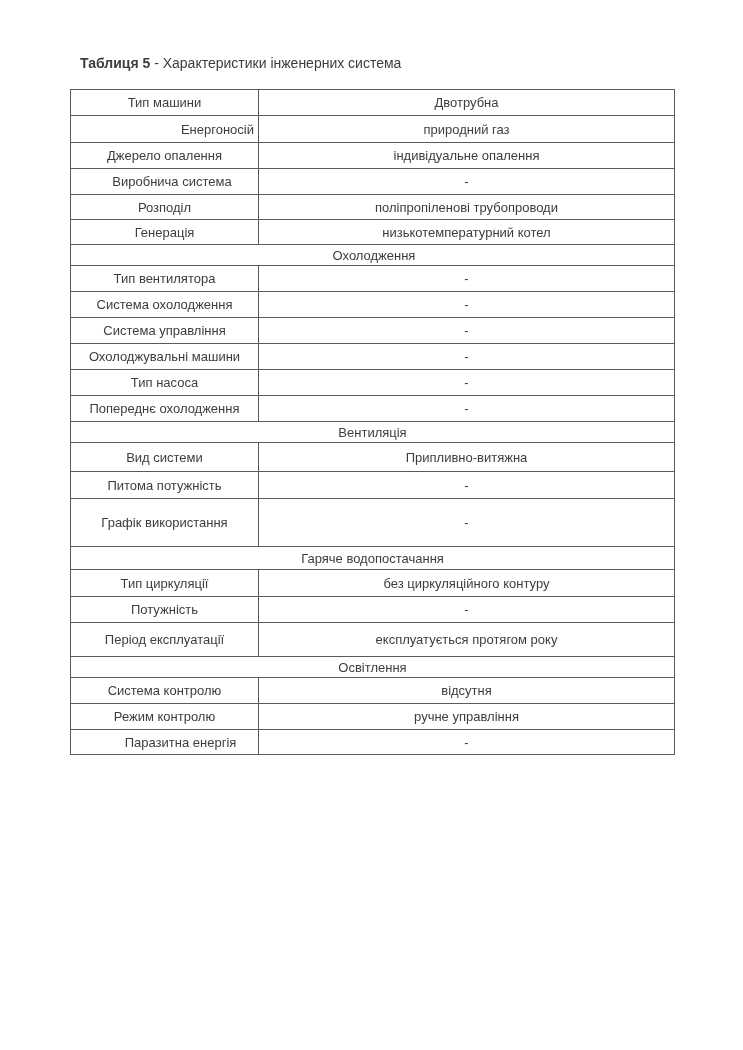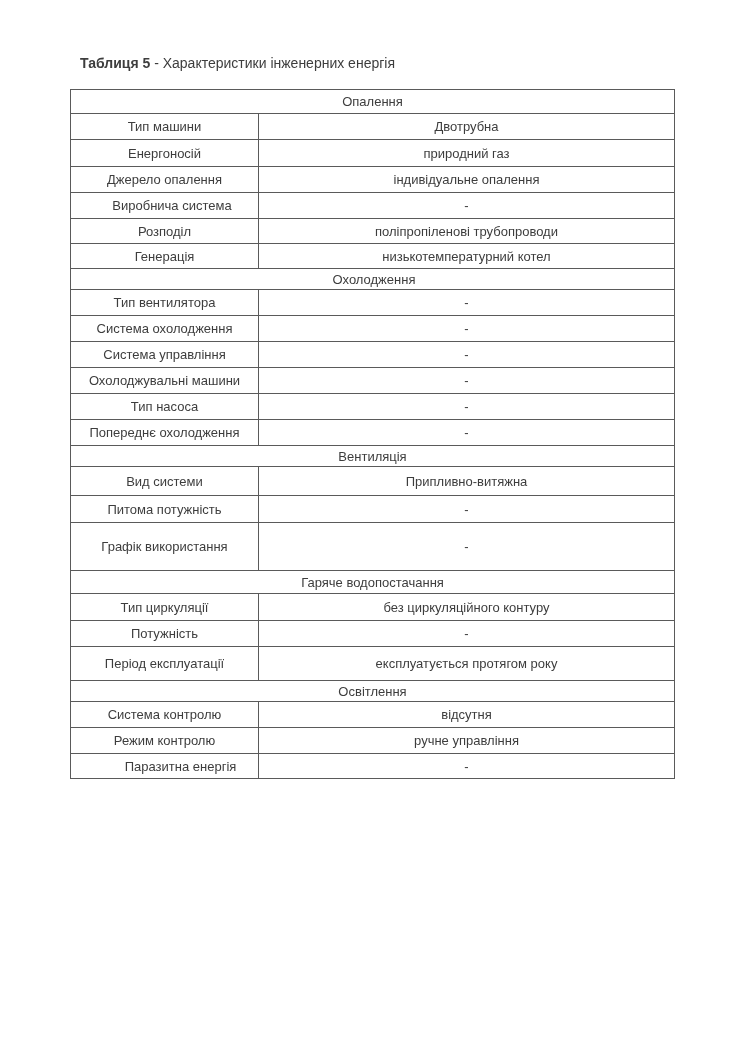--- a/index.html
+++ b/index.html
@@ -41,37 +41,34 @@
     padding: 0 4px;
     overflow: hidden;
   }
   td.section-cell {
     font-weight: normal;
   }
 </style>
 </head>
 <body>
 
-<div class="page-title"><span class="title-bold">Таблиця 5</span><span> - Характеристики інженерних енергія</span></div>
+<div class="page-title"><span class="title-bold">Таблиця 5</span><span> - Характеристики інженерних система</span></div>
 
 <table class="systems-table">
   <colgroup>
     <col style="width:188px">
     <col style="width:416px">
   </colgroup>
   <tbody>
       <tr>
-        <td colspan="2" class="section-cell" style="height: 23px;">Опалення</td>
-      </tr>
-      <tr>
         <td class="label-cell" style="height: 25px;">Тип машини</td>
         <td class="value-cell">Двотрубна</td>
       </tr>
       <tr>
-        <td class="label-cell" style="height: 26px;">Енергоносій</td>
+        <td class="label-cell" style="height: 26px; text-align: right;">Енергоносій</td>
         <td class="value-cell">природний газ</td>
       </tr>
       <tr>
         <td class="label-cell" style="height: 25px;">Джерело опалення</td>
         <td class="value-cell">індивідуальне опалення</td>
       </tr>
       <tr>
         <td class="label-cell" style="height: 25px; padding-left: 19px;">Виробнича система</td>
         <td class="value-cell">-</td>
       </tr>

